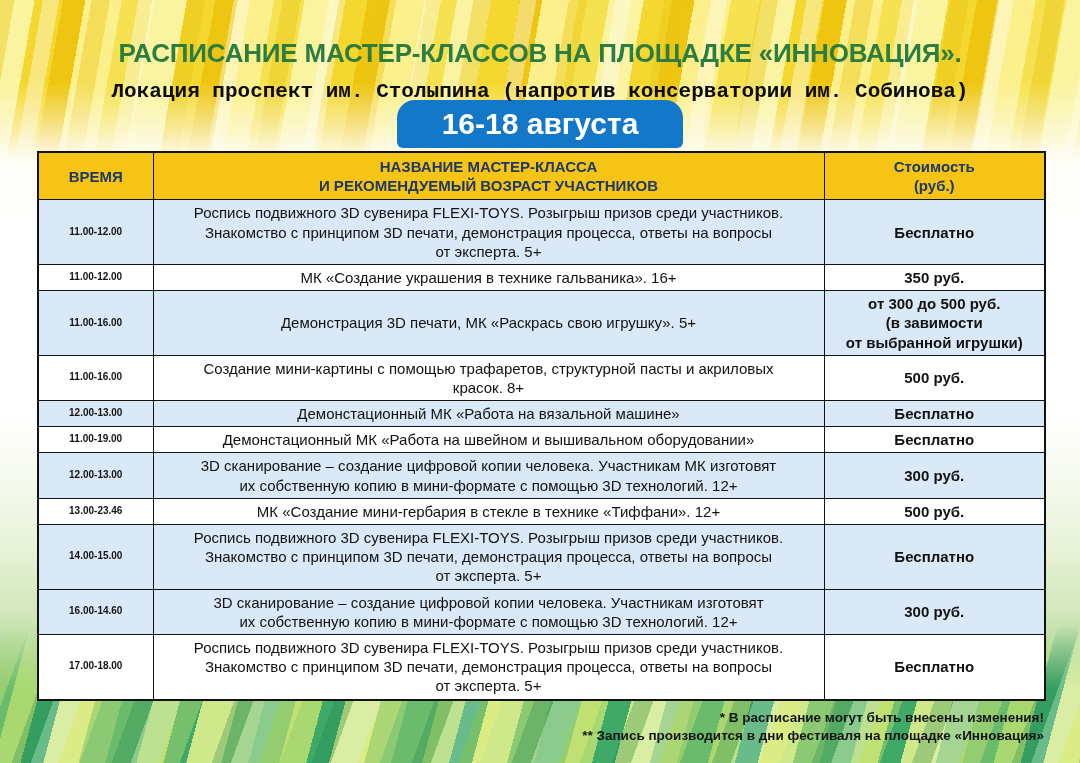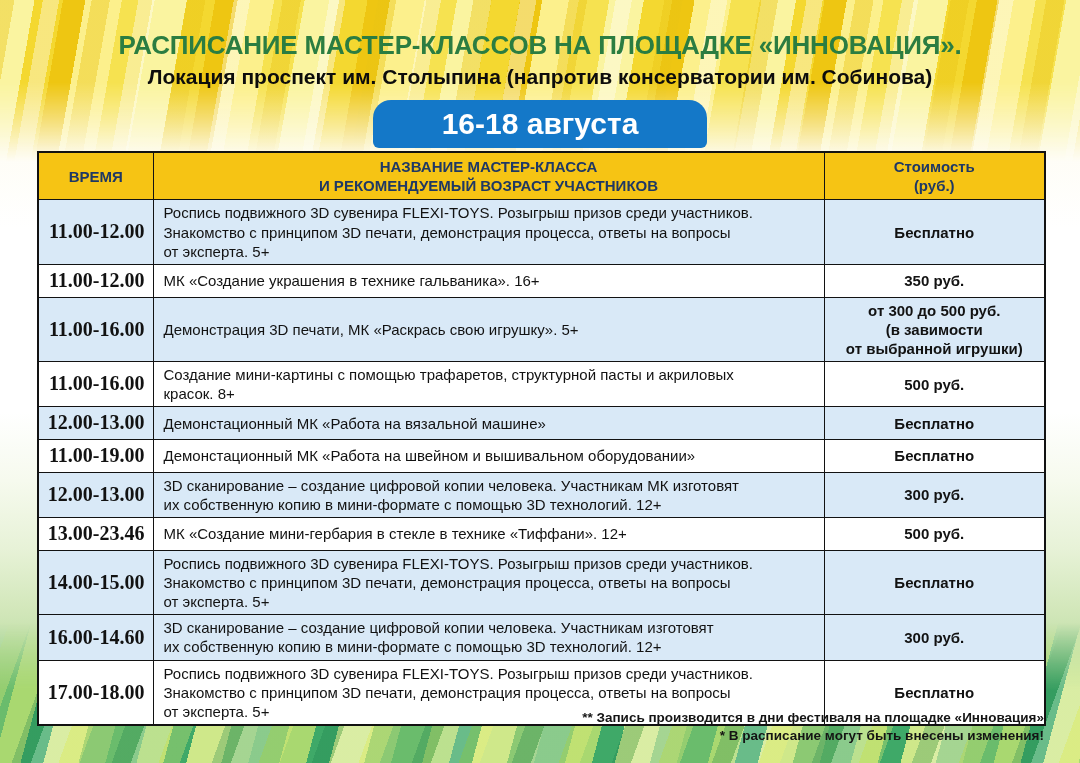--- a/index.html
+++ b/index.html
@@ -41,31 +41,31 @@
         #cfe88a 78px 112px, #8cc973 112px 138px);
     -webkit-mask-image:linear-gradient(0deg,#000 52%,rgba(0,0,0,.5) 75%,transparent 100%);
     mask-image:linear-gradient(0deg,#000 52%,rgba(0,0,0,.5) 75%,transparent 100%);
   }
   
   .head{
     position:absolute;left:0;top:27px;width:100%;
     text-align:center;z-index:3;
   }
   .title{
-    margin:3px;
+    margin:11px;
     font-size:26px;font-weight:bold;letter-spacing:-.2px;
     color:var(--title-green,#2b7d41);
   }
   .subtitle{
     margin:4px 0 0 0;
-    font-size:21px;font-weight:bold;color:#0c0c0c;
+    font-size:21px;font-weight:bold;color:#0c0c0c;font-family:Liberation Mono, monospace;
   }
   .date-badge{
     position:absolute;left:50%;top:100px;transform:translateX(-50%);
-    width:334px;height:48px;z-index:2;
+    width:286px;height:48px;z-index:2;
     background:var(--badge-blue,#1478c8);
     border-radius:18px 18px 6px 6px;
     color:#ffffff;font-size:30px;font-weight:bold;
     display:flex;align-items:center;justify-content:center;
   }
   
   table.schedule{
     position:absolute;left:37px;top:151px;width:1007px;z-index:3;
     border-collapse:collapse;background:#ffffff;
     table-layout:fixed;
@@ -77,22 +77,22 @@
     vertical-align:middle;
   }
   table.schedule{border:2.5px solid #121212;}
   th{
     background:var(--header-yellow,#f6c414);
     color:var(--header-navy,#1f3864);
     font-size:15px;font-weight:bold;text-align:center;
     padding:4px 6px;height:37px;
   }
   td{font-size:15px;color:#121212;padding:3px 8px;}
-  td.time{font-weight:bold;text-align:right;font-size:20px;font-family:Liberation Serif, serif;}
-  td.name{text-align:left;padding-left:10px;padding-right:10px;margin-left:22px;}
+  td.time{font-weight:bold;text-align:center;font-size:10px;}
+  td.name{text-align:center;padding-left:10px;padding-right:10px;margin-left:22px;}
   td.price{font-weight:bold;text-align:center;margin-left:16px;}
   tr.alt td{background:var(--row-blue,#d9e9f7);}
   
   .footnotes{
     position:absolute;right:36px;top:709px;z-index:3;
     text-align:right;font-size:13.5px;font-weight:bold;
     color:#141414;line-height:1.36;
   }
 </style>
 </head>
@@ -189,17 +189,17 @@
           <td class="time">17.00-18.00</td>
           <td class="name">Роспись подвижного 3D сувенира FLEXI-TOYS. Розыгрыш призов среди участников.
 Знакомство с принципом 3D печати, демонстрация процесса, ответы на вопросы
 от эксперта. 5+</td>
           <td class="price">Бесплатно</td>
         </tr>
       </tbody>
   </table>
 
   <div class="footnotes">
+    <div>* В расписание могут быть внесены изменения!</div>
     <div>** Запись производится в дни фестиваля на площадке «Инновация»</div>
-    <div>* В расписание могут быть внесены изменения!</div>
   </div>
 
 </div>
 
 </body></html>

